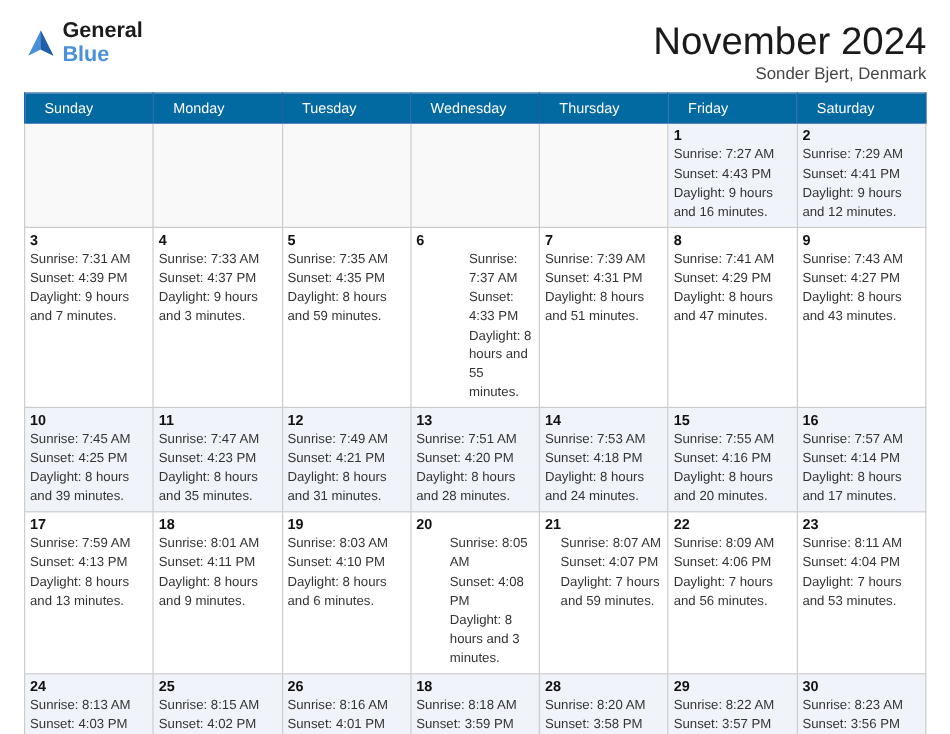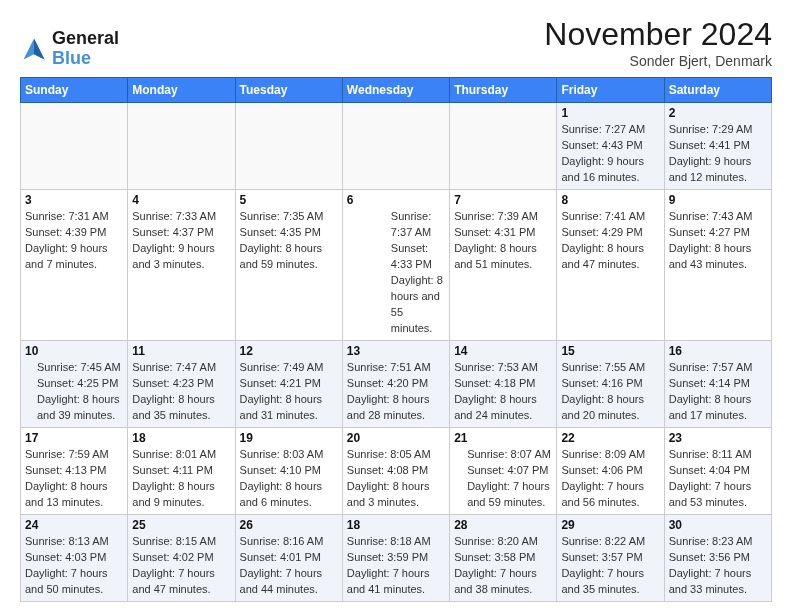--- a/index.html
+++ b/index.html
@@ -13,21 +13,21 @@
     .page {
       width: 792px;
       height: 612px;
       padding: 16px 20px 10px 20px;
       display: flex;
       flex-direction: column;
     }
     .header {
       display: flex;
       justify-content: space-between;
-      align-items: flex-end;
+      align-items: flex-start;
       margin-bottom: 8px;
     }
     .logo {
       display: flex;
       align-items: center;
       gap: 4px;
     }
     .logo-text {
       font-size: 18px;
       font-weight: bold;
@@ -54,25 +54,25 @@
       color: #444;
     }
     .calendar {
       flex: 1;
       border: 1px solid #ccc;
       border-collapse: collapse;
       width: 100%;
       table-layout: fixed;
     }
     .calendar th {
-      background: #3b82f6;
+      background: #0369a1;
       color: #fff;
       font-size: 12px;
-      font-weight: bold;
-      padding: 5px 4px;
+      font-weight: normal;
+      padding: 5px 16px;
       text-align: left;
       border: 1px solid #2060a8;
     }
     .calendar td {
       border: 1px solid #ccc;
       vertical-align: top;
       padding: 3px 4px;
       font-size: 10px;
       color: #333;
       background: #fff;
@@ -189,21 +189,21 @@
           <td>
             <div class="day-num">9</div>
             <div class="day-info" style="white-space: pre-line;">Sunrise: 7:43 AM
 Sunset: 4:27 PM
 Daylight: 8 hours and 43 minutes.</div>
           </td>
         </tr>
         <tr>
           <td class="alt-row">
             <div class="day-num">10</div>
-            <div class="day-info" style="white-space: pre-line; margin-left: 12px;">Sunrise: 7:45 AM
+            <div class="day-info" style="white-space: pre-line;">Sunrise: 7:45 AM
 Sunset: 4:25 PM
 Daylight: 8 hours and 39 minutes.</div>
           </td>
           <td class="alt-row">
             <div class="day-num">11</div>
             <div class="day-info" style="white-space: pre-line;">Sunrise: 7:47 AM
 Sunset: 4:23 PM
 Daylight: 8 hours and 35 minutes.</div>
           </td>
           <td class="alt-row">
@@ -251,21 +251,21 @@
 Daylight: 8 hours and 9 minutes.</div>
           </td>
           <td>
             <div class="day-num">19</div>
             <div class="day-info" style="white-space: pre-line;">Sunrise: 8:03 AM
 Sunset: 4:10 PM
 Daylight: 8 hours and 6 minutes.</div>
           </td>
           <td>
             <div class="day-num">20</div>
-            <div class="day-info" style="white-space: pre-line;">Sunrise: 8:05 AM
+            <div class="day-info" style="white-space: pre-line; margin-left: 28px;">Sunrise: 8:05 AM
 Sunset: 4:08 PM
 Daylight: 8 hours and 3 minutes.</div>
           </td>
           <td>
             <div class="day-num">21</div>
             <div class="day-info" style="white-space: pre-line; margin-left: 13px;">Sunrise: 8:07 AM
 Sunset: 4:07 PM
 Daylight: 7 hours and 59 minutes.</div>
           </td>
           <td>

